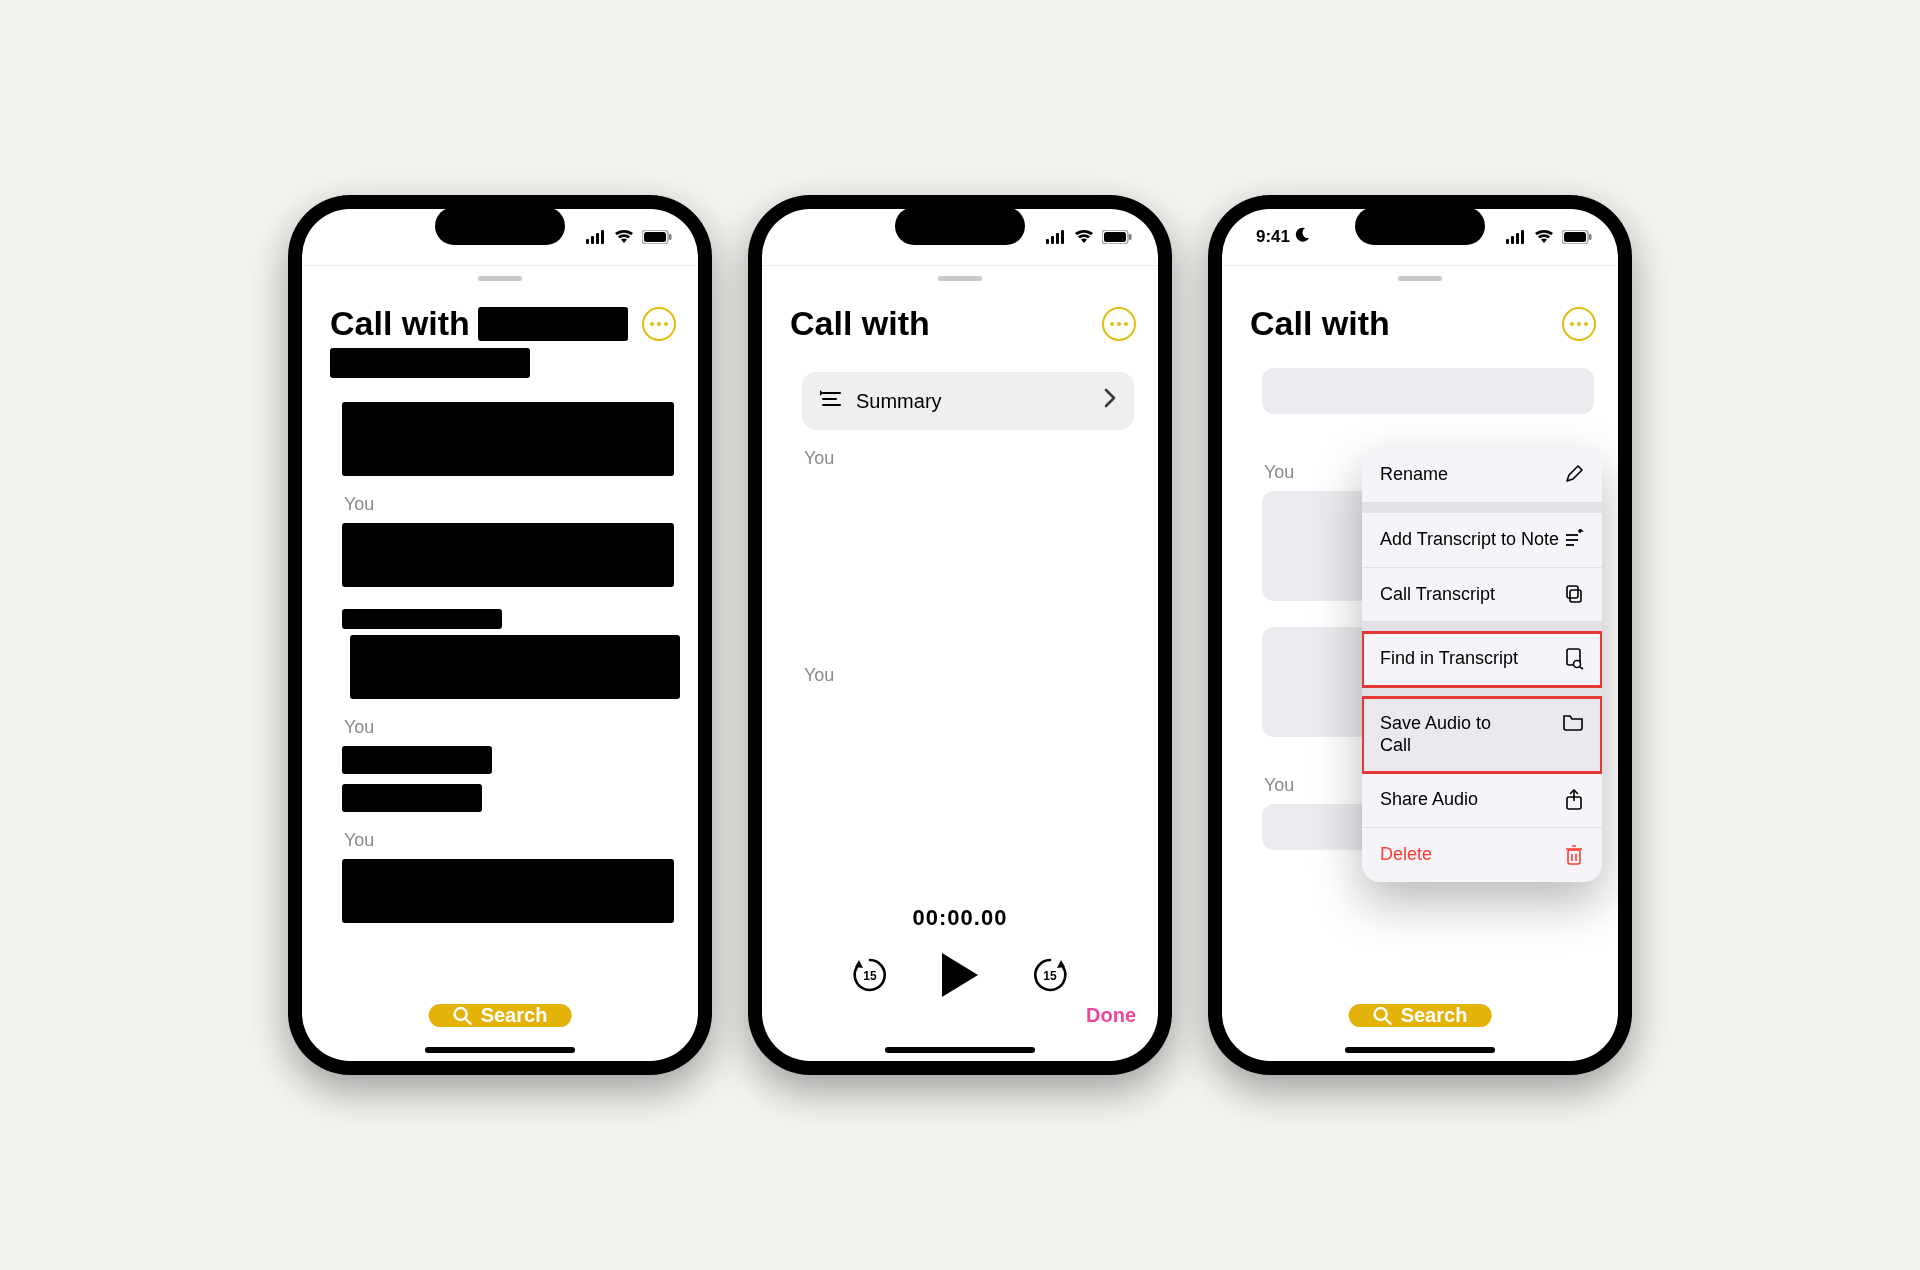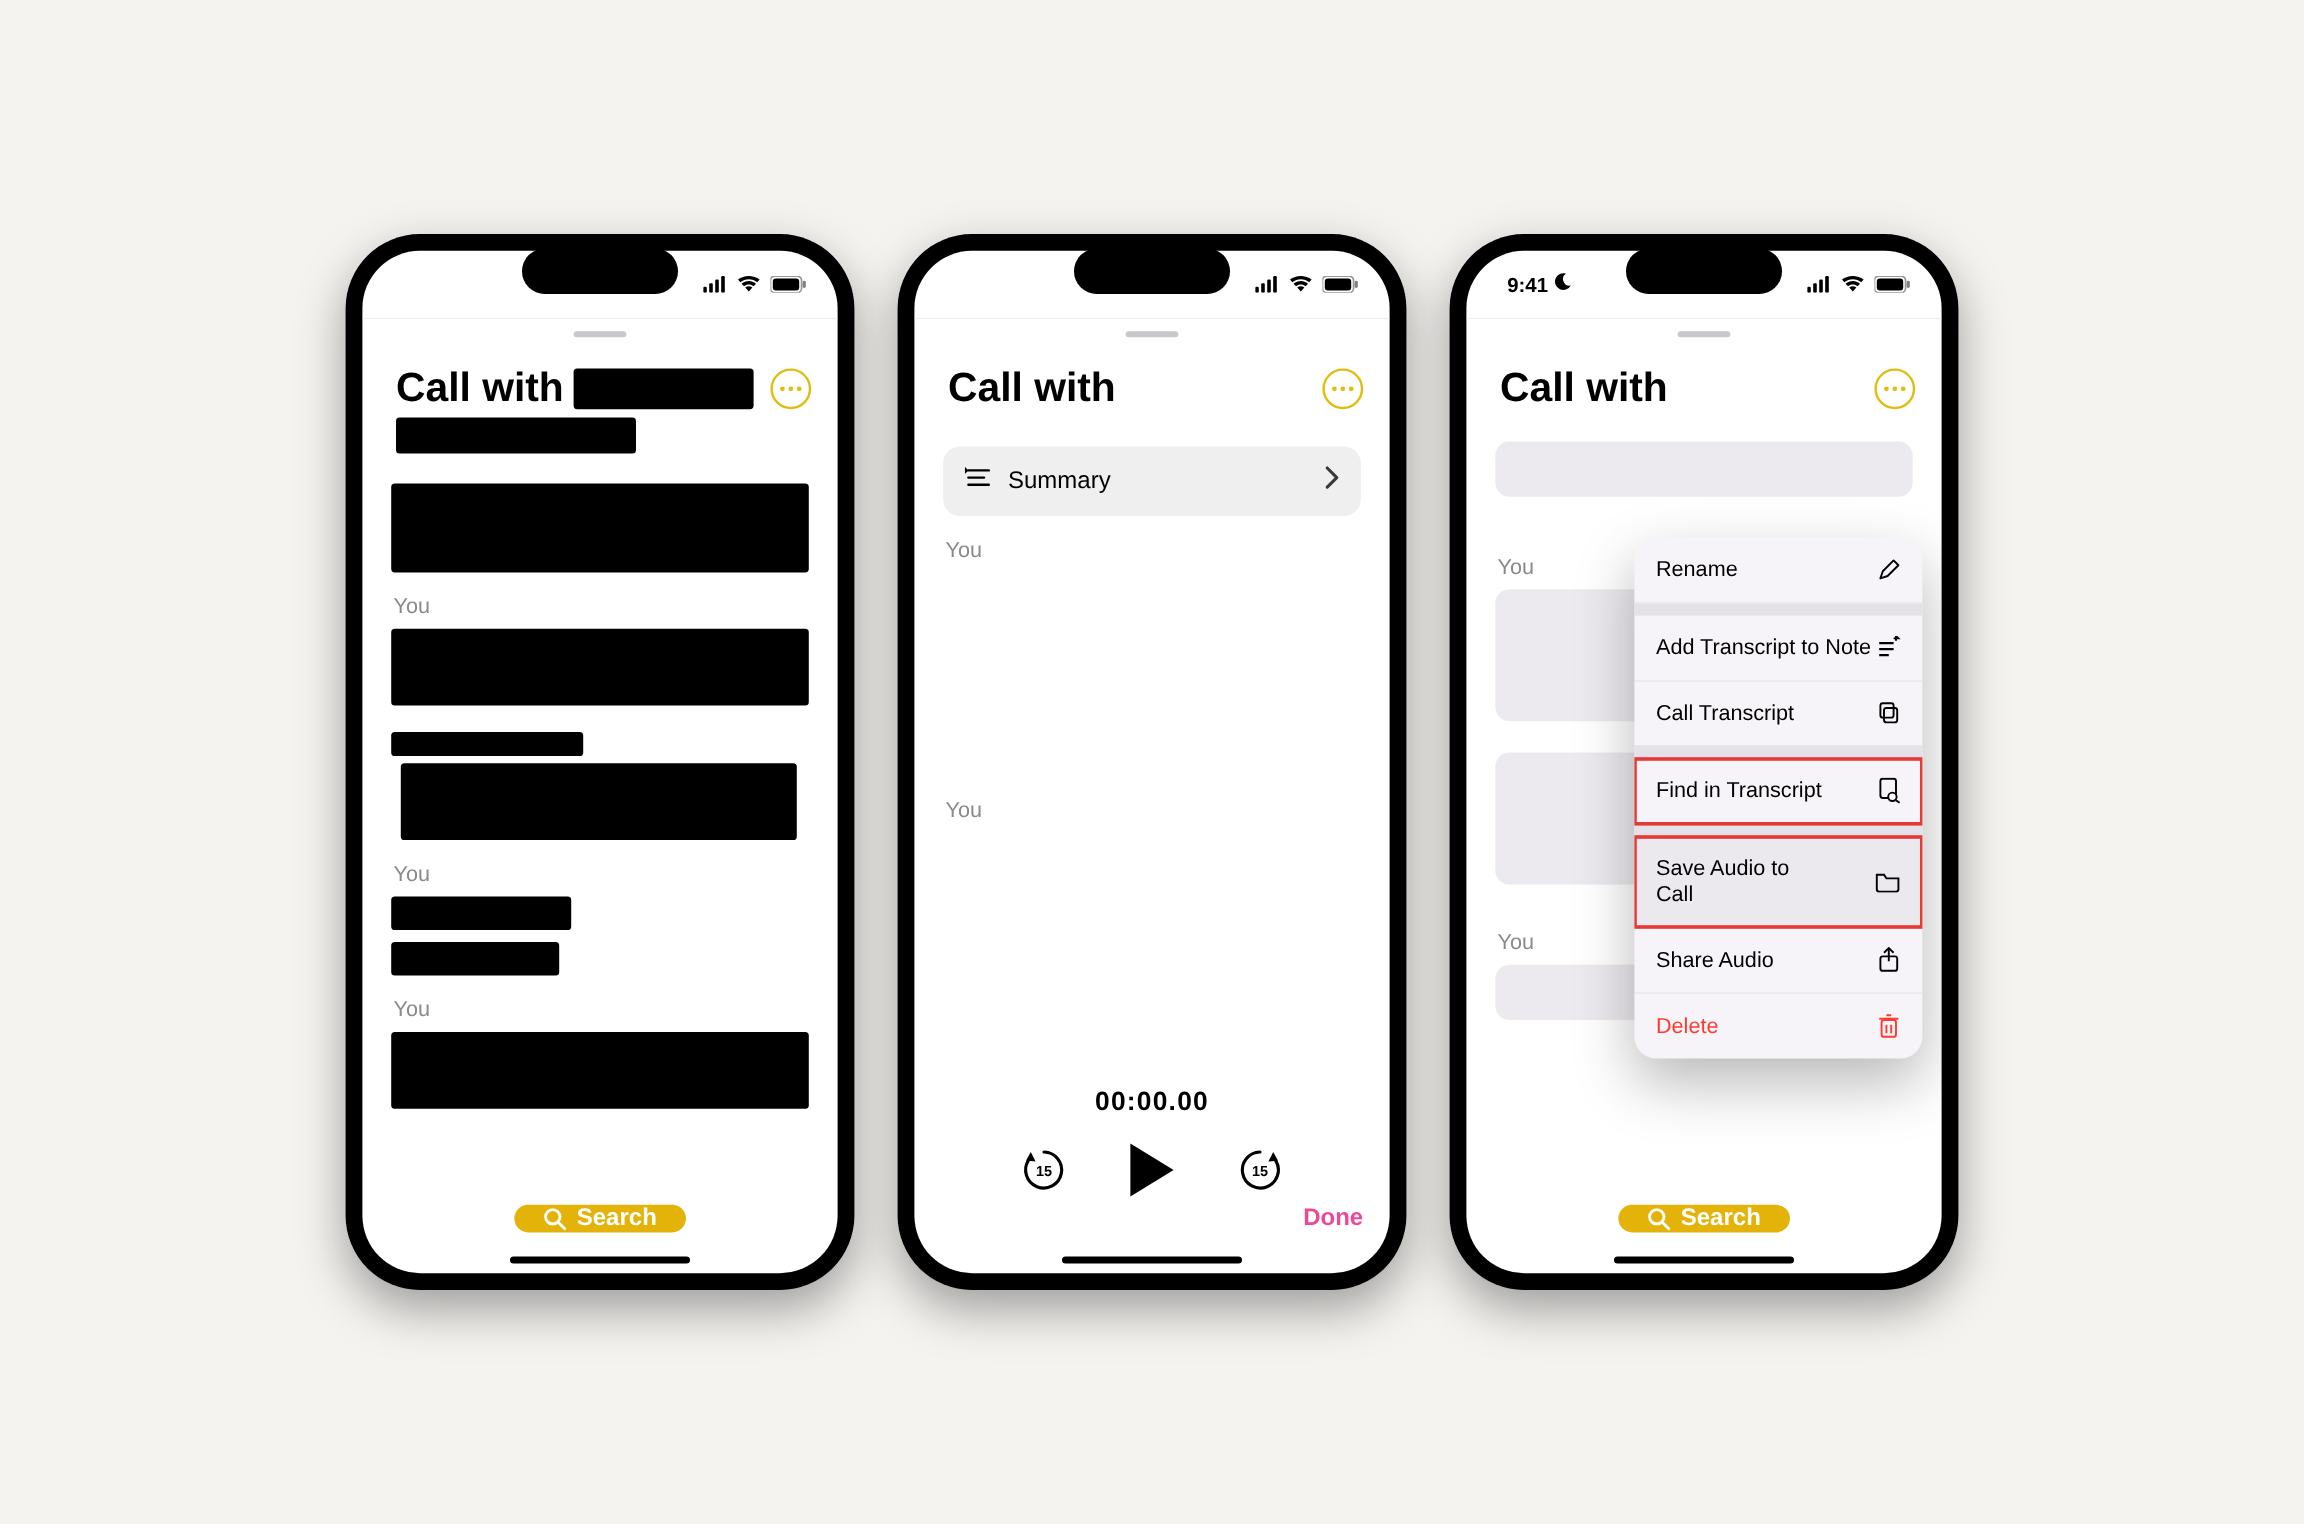--- a/index.html
+++ b/index.html
@@ -84,21 +84,21 @@
   }
   .more-btn {
     width: 34px; height: 34px; border: 2.5px solid #e0be10; border-radius: 50%;
     display:flex; align-items:center; justify-content:center; color:#e0be10;
     font-weight:800;
     flex-shrink:0;
   }
   .more-dots { display:flex; gap:3px; }
   .more-dots span { width:4px; height:4px; border-radius:50%; background:#e0be10; }
   .content {
-    flex:1; overflow:hidden; padding: 12px 24px 0 24px; position:relative;
+    flex:1; overflow:hidden; padding: 12px 24px 0 40px; position:relative;
   }
   .speaker-label { color:#8a8a8d; font-size:18px; margin: 18px 0 8px 2px; }
   .block { background:#000; border-radius:3px; }
   .home-indicator {
     position:absolute; bottom:8px; left:50%; transform:translateX(-50%);
     width: 150px; height:6px; background:#000; border-radius:3px;
   }
   .search-pill {
     position:absolute; bottom:34px; left:50%; transform:translateX(-50%);
     background:#e3b30a; color:#fff; border-radius:28px;
@@ -134,21 +134,21 @@
     background:#eceaee; border-radius:12px; filter: none;
   }
   .menu {
     position:absolute; top:106px; right:16px;
     width: 240px;
     background:#f6f4f8; border-radius:18px;
     box-shadow: 0 20px 50px rgba(0,0,0,0.28);
     overflow:hidden; z-index:20;
   }
   .menu-item {
-    display:flex; align-items:center; justify-content:space-between;
+    display:flex; justify-content:space-between;
     padding: 16px 18px; font-size:18px; color:#000;
     border-bottom:1px solid rgba(0,0,0,0.08);
   }
   .menu-sep { height:10px; background:#e4e1e8; border:0; }
   .menu-item.last{ border-bottom:none;}
   .menu-item.delete{ color:#ff3b30; }
   .menu-item .mi-text { line-height:1.2; }
   .menu-item svg { flex-shrink:0; }
   .hl-red {
     outline: 3px solid #e53935;

